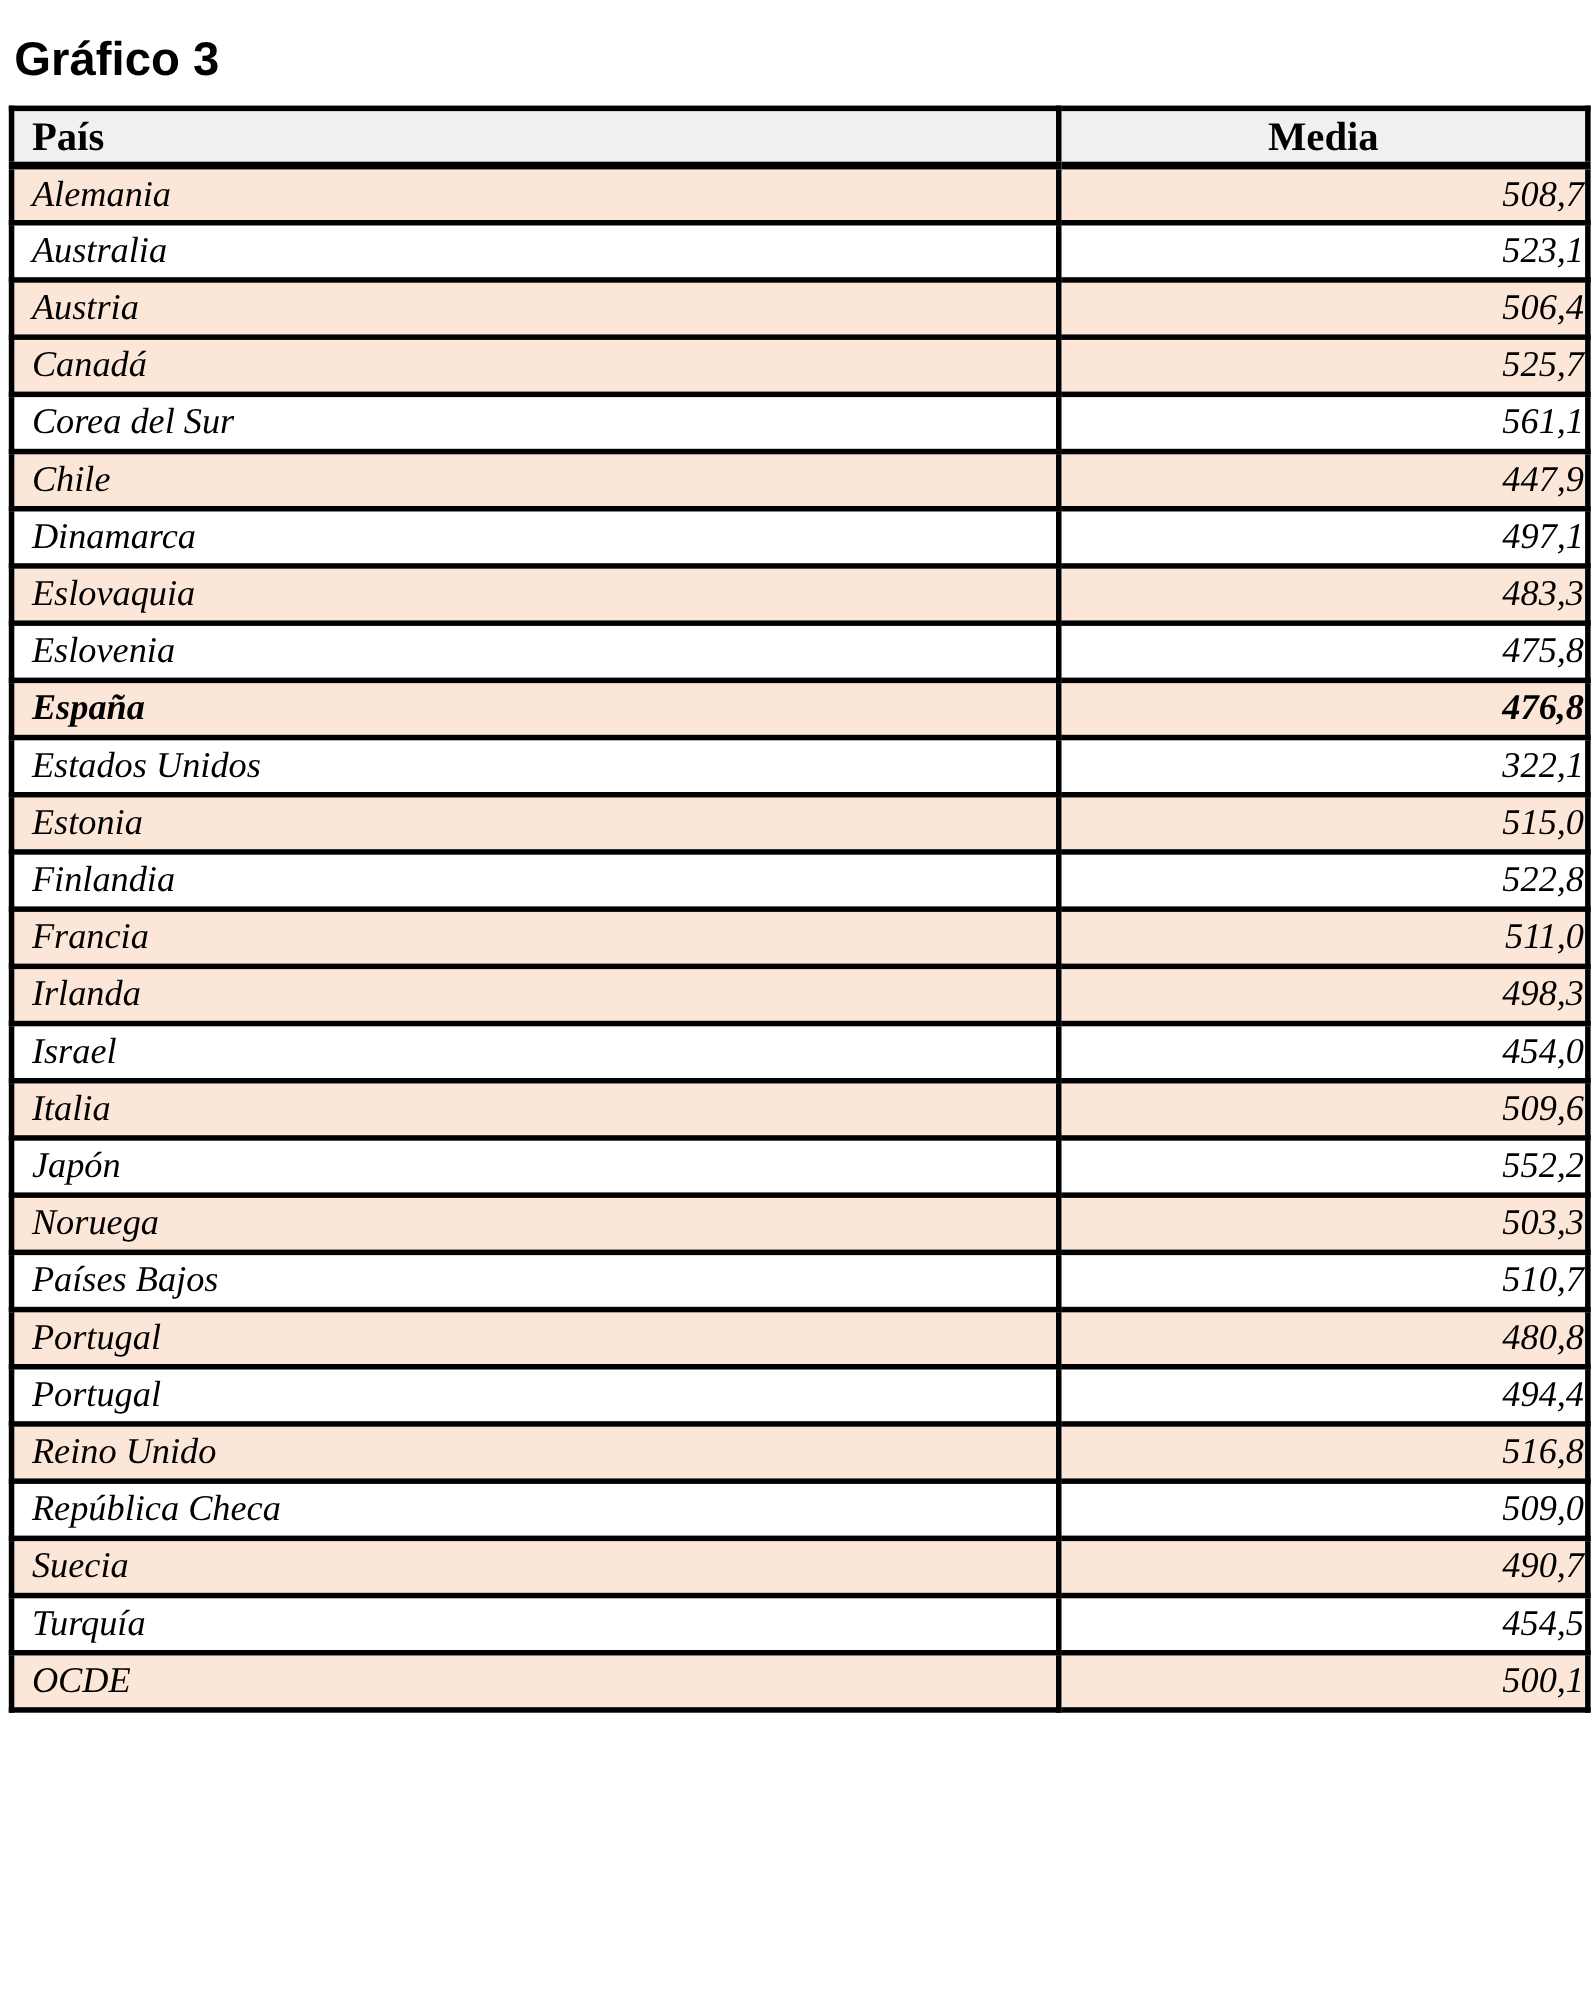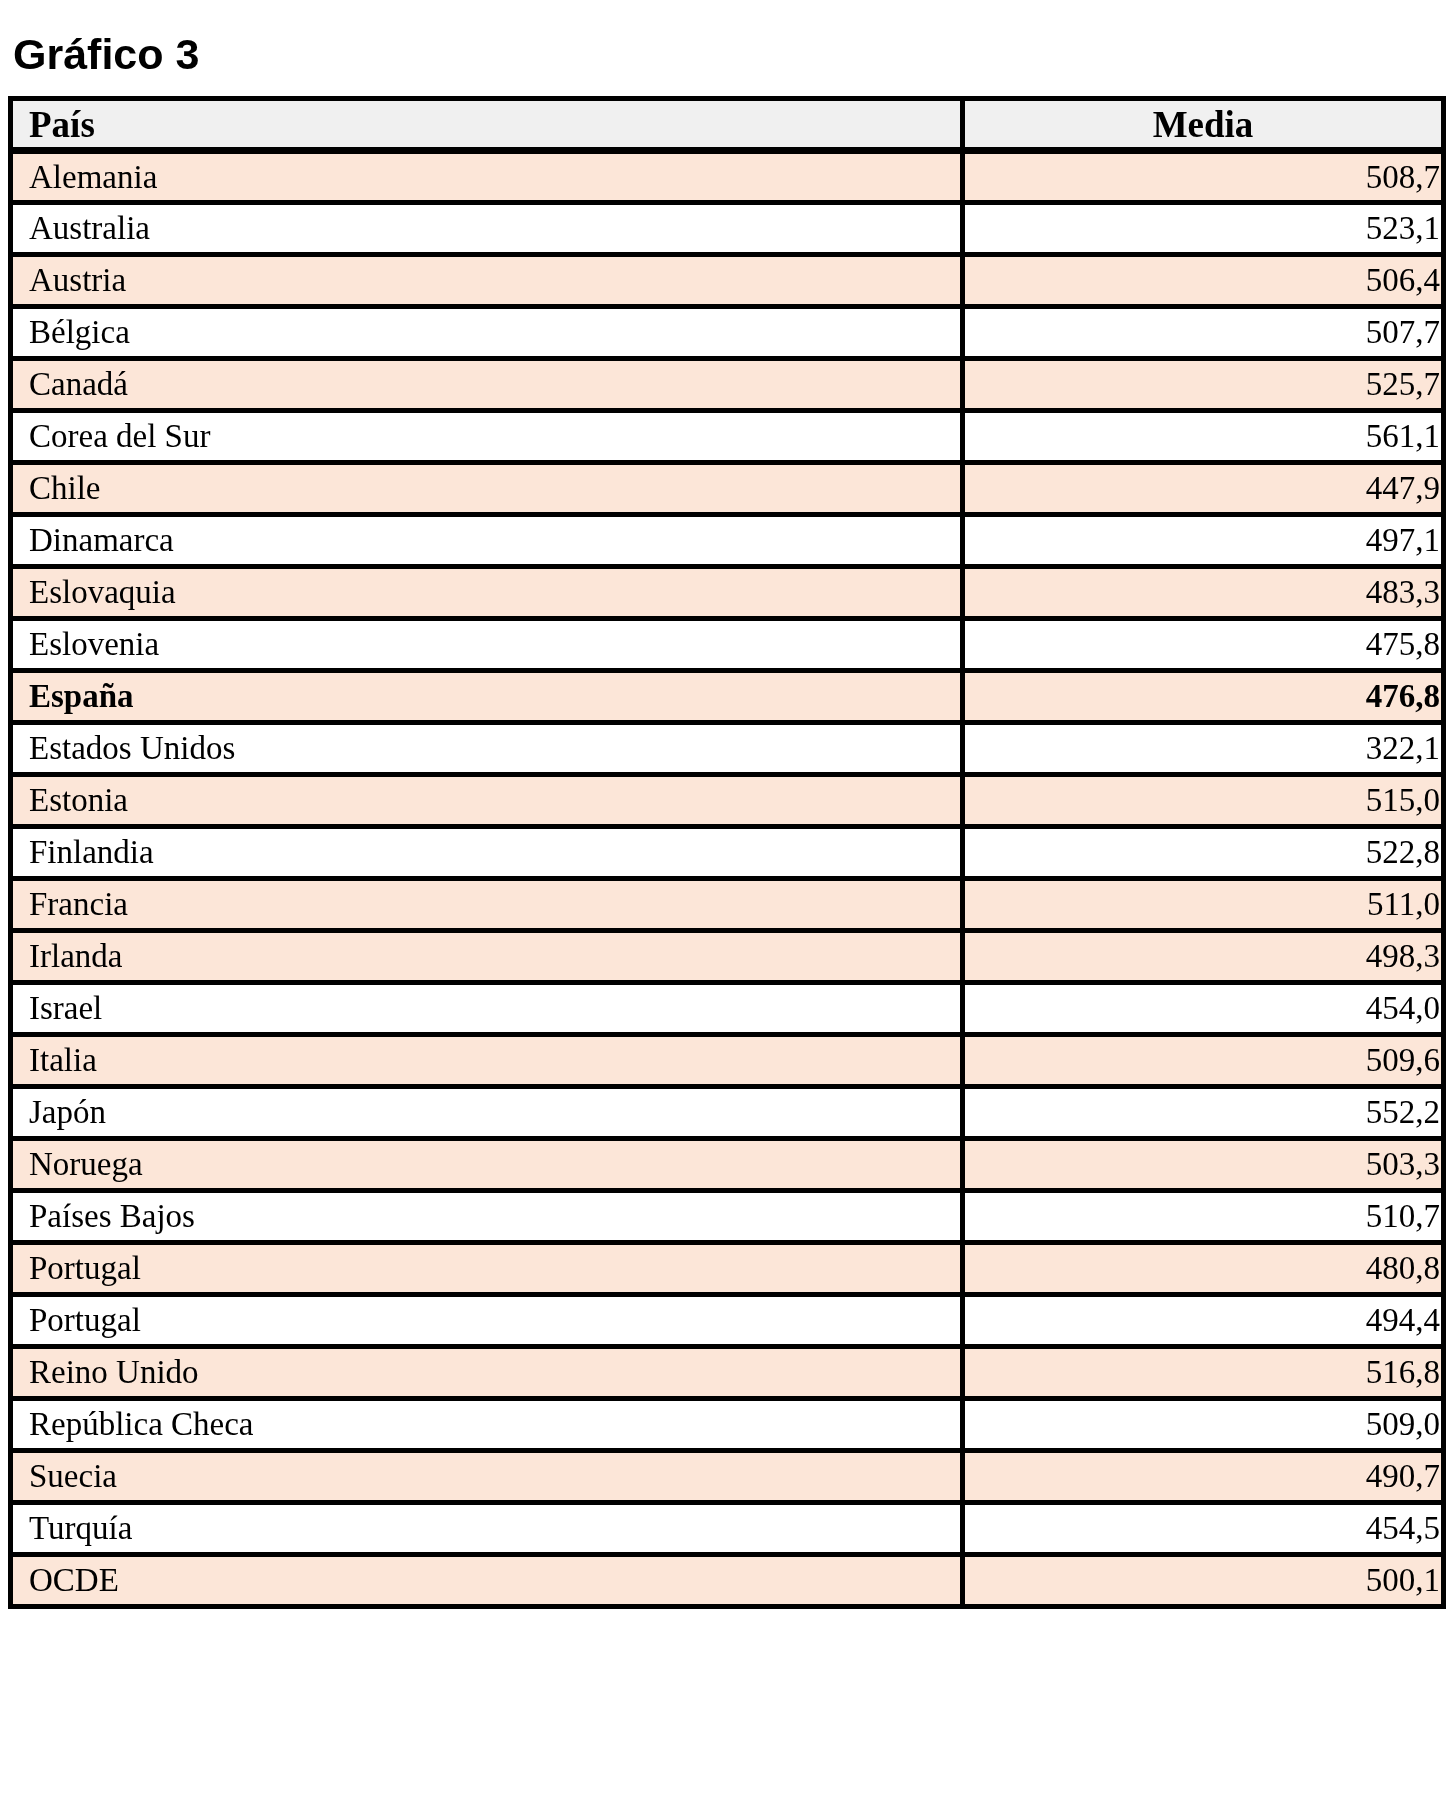--- a/index.html
+++ b/index.html
@@ -58,20 +58,21 @@
     text-align: left;
     padding-left: 16px;
   }
   th.media-col {
     text-align: center;
   }
   td {
     font-size: 33px;
     height: 52px;
     background: #ffffff;
+    font-style: italic;
   }
   td.country-cell {
     text-align: left;
     padding-left: 16px;
   }
   td.media-cell {
     text-align: right;
   }
   tr.alt td { background: var(--row-alt); }
   tr.emph td { font-weight: bold; }
@@ -98,24 +99,20 @@
         <td class="media-cell">508,7</td>
       </tr>
       <tr>
         <td class="country-cell">Australia</td>
         <td class="media-cell">523,1</td>
       </tr>
       <tr class="alt">
         <td class="country-cell">Austria</td>
         <td class="media-cell">506,4</td>
       </tr>
-      <tr>
-        <td class="country-cell">Bélgica</td>
-        <td class="media-cell">507,7</td>
-      </tr>
       <tr class="alt">
         <td class="country-cell">Canadá</td>
         <td class="media-cell">525,7</td>
       </tr>
       <tr>
         <td class="country-cell">Corea del Sur</td>
         <td class="media-cell">561,1</td>
       </tr>
       <tr class="alt">
         <td class="country-cell">Chile</td>

